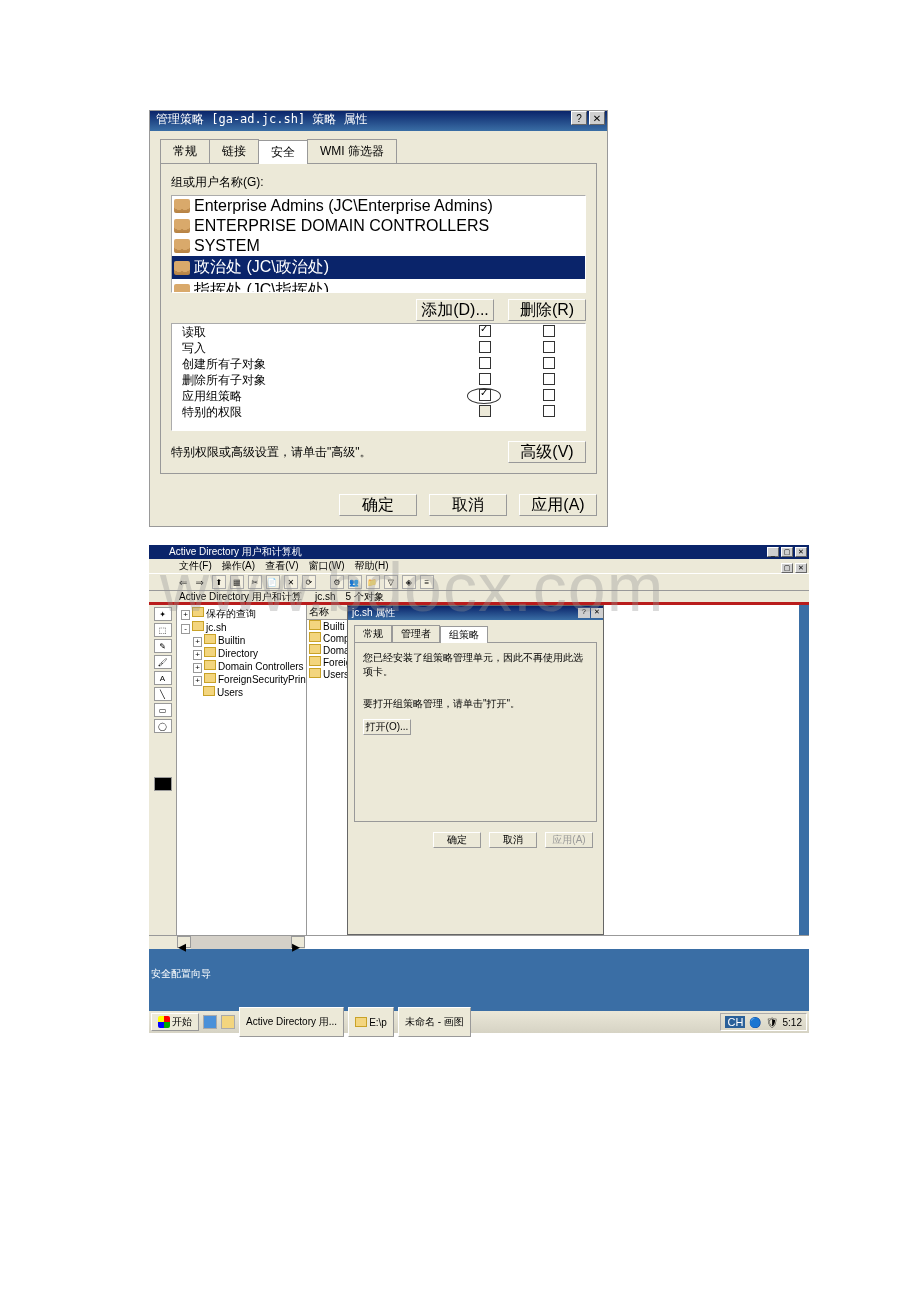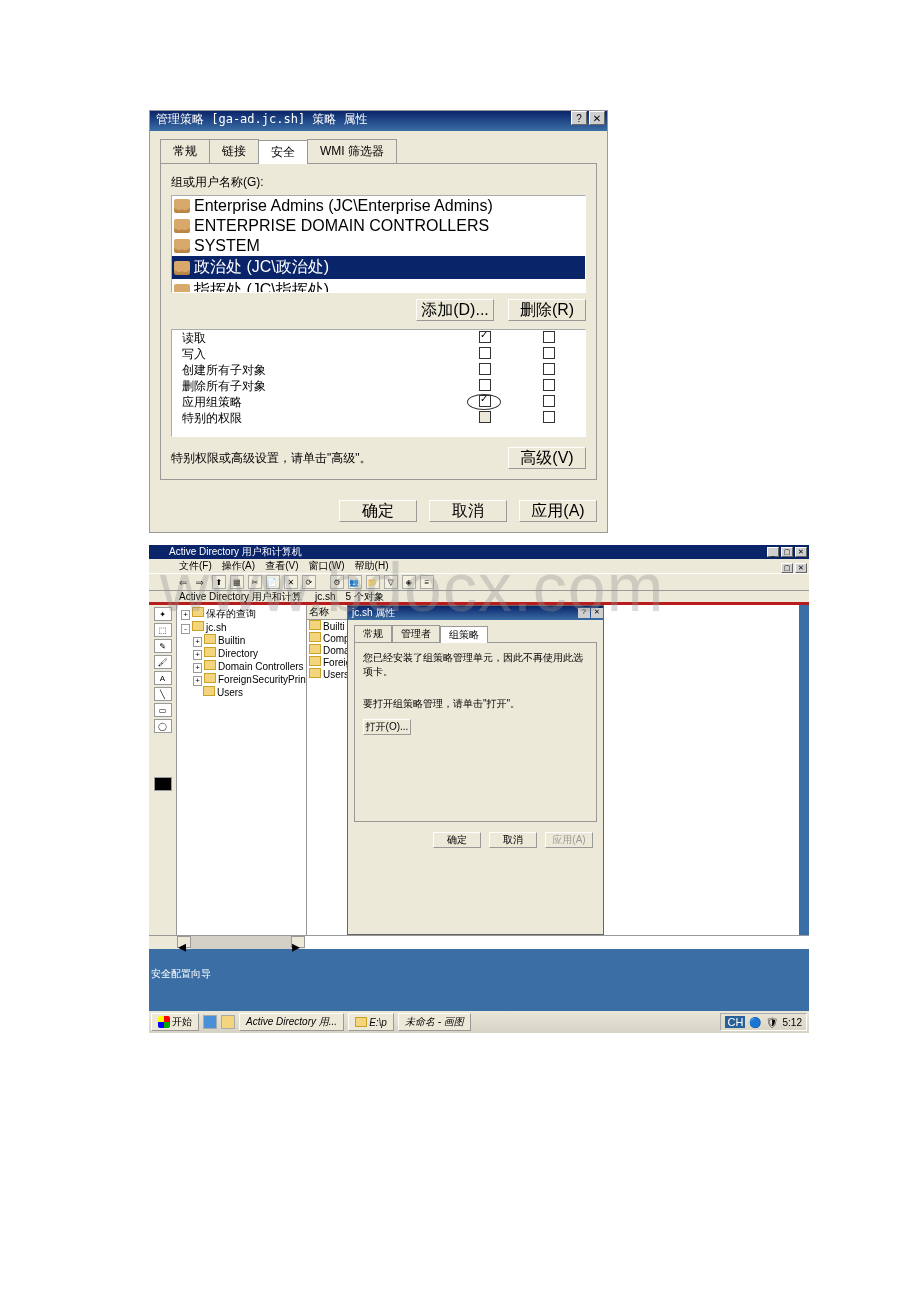--- a/index.html
+++ b/index.html
@@ -23,21 +23,21 @@
     .list-row.sel { background: #0a246a; color: #fff; }
     .fakeicon-group { display:inline-block;width:16px;height:14px;background:radial-gradient(circle at 5px 5px,#d9a96b 40%,transparent 41%),radial-gradient(circle at 11px 5px,#d9a96b 40%,transparent 41%),linear-gradient(180deg,#d9a96b,#b68243);border-radius:2px;}
     
     .btn-row-right { display: flex; justify-content: flex-end; gap: 14px; margin-top: 6px; }
     .winbtn { min-width: 78px; height: 22px; font-size: 16px; background: #ece9d8; border: 1px solid #999; border-top-color:#fff;border-left-color:#fff; cursor: pointer; }
     
     .perm-header { display: flex; font-size: 12px; margin-top: 10px; }
     .perm-header .ph-name { flex: 1; }
     .perm-header .ph-col { width: 64px; text-align: center; }
     
-    .permbox { height: 108px; border: 1px inset #fff; background: #fff; overflow-y: scroll; font-size: 12px; margin-top:8px;}
+    .permbox { height: 108px; border: 1px inset #fff; background: #fff; overflow-y: scroll; font-size: 12px; margin-top:2px;}
     .perm-row { display: flex; align-items: center; padding: 0 4px; height: 16px; }
     .perm-row .pn { flex: 1; padding-left: 6px; }
     .perm-row .pc { width: 64px; text-align: center; }
     .chk { display:inline-block;width:12px;height:12px;border:1px solid #333;background:#fff;position:relative;font-size:10px;line-height:10px;}
     .chk.on::after{content:"✓";position:absolute;left:0;top:-2px;}
     .ellipse { position:absolute; border:1px solid #333; border-radius:50%; pointer-events:none; }
     
     .adv-row { display: flex; align-items: center; margin-top: 10px; }
     .adv-row .txt { flex:1; font-size: 12px; }
     
@@ -69,21 +69,21 @@
     .dlg2 .tab2.active{background:#fff;position:relative;top:1px;}
     .dlg2 .pbody{border:1px solid #999;margin:0 6px 6px 6px;background:#ece9d8;height:180px;padding:8px;font-size:10px;}
     .winbtn-sm{min-width:48px;height:16px;font-size:10px;background:#ece9d8;border:1px solid #999;border-top-color:#fff;border-left-color:#fff;}
     .dlg2-footer{display:flex;gap:8px;justify-content:flex-end;padding:4px 10px 8px 10px;}
     
     .s2-hint { font-size:10px;color:#fff;padding-left:2px;background:#3a6ea5;}
     
     .taskbar { height: 22px; background: linear-gradient(180deg,#eae7d8,#d6d3c4); display:flex;align-items:center;font-size:10px;gap:4px;padding:0 2px;}
     .startbtn{display:flex;align-items:center;gap:2px;padding:0 6px;height:18px;border:1px solid #999;border-top-color:#fff;border-left-color:#fff;background:#ece9d8;}
     .winflag{width:12px;height:12px;background:conic-gradient(#f00 0 25%,#0a0 0 50%,#00f 0 75%,#ff0 0);border-radius:2px;}
-    .taskbtn{height:18px;padding:0 6px;border:1px solid #999;border-top-color:#fff;border-left-color:#fff;background:#ece9d8;display:flex;align-items:center;max-width:120px;overflow:hidden;white-space:nowrap;font-style:italic;}
+    .taskbtn{height:30px;padding:0 6px;border:1px solid #999;border-top-color:#fff;border-left-color:#fff;background:#ece9d8;display:flex;align-items:center;max-width:120px;overflow:hidden;white-space:nowrap;}
     .tray{margin-left:auto;display:flex;align-items:center;gap:4px;padding:0 4px;border:1px inset #fff;height:18px;}
     .lang{background:#2a6099;color:#fff;padding:0 2px;font-size:11px;}
     
     .watermark{position:absolute;left:160px;top:548px;font-size:68px;color:rgba(150,150,150,0.35);font-family:Arial;letter-spacing:1px;pointer-events:none;z-index:5;}
     
     .s2-rightedge { width: 10px; background:#3a6ea5; }
     .s2-mainarea { flex:1; background:#fff; display:flex; }
     .s2-scroll-h{height:14px;background:#ece9d8;border-top:1px solid #999;display:flex;}
     .sb-thumb{width:14px;height:12px;background:#ece9d8;border:1px solid #999;}
   </style>

